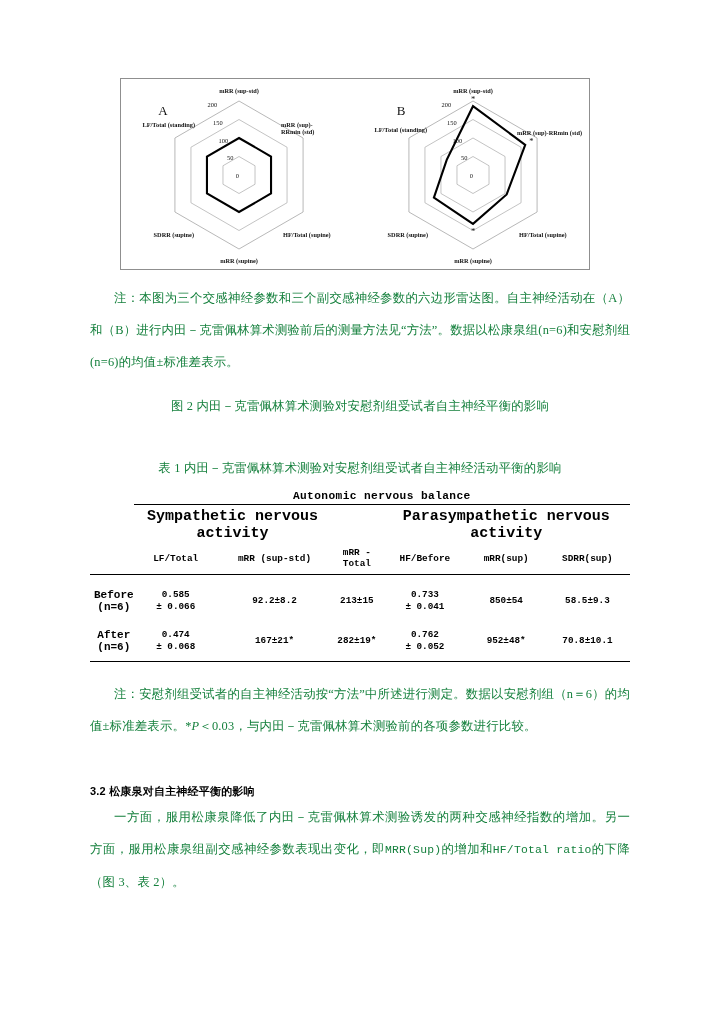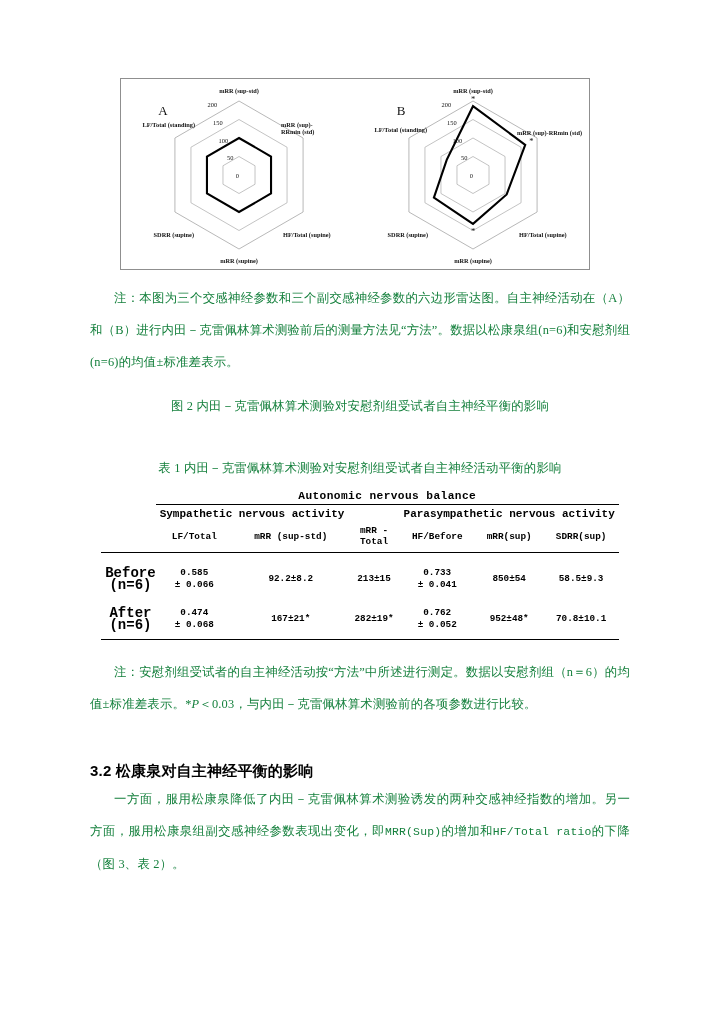--- a/index.html
+++ b/index.html
@@ -42,31 +42,31 @@
     font-family:Liberation Mono, monospace;
     font-weight:bold;
     font-size:9.3px;
     color:#000;
   }
   table.data td,table.data th{padding:0;text-align:center;vertical-align:middle;}
   .grp-title{font-size:11.2px;font-weight:bold;padding-bottom:2px !important;letter-spacing:.4px;}
   .rule-top td{border-bottom:1.6px solid #000;}
   .rule-head td{border-bottom:1.4px solid #000;}
   .rule-bottom td{border-bottom:1.8px solid #000;}
-  .hdr-sub{font-size:11px;padding:3px 4px 2px !important;}
+  .hdr-sub{font-size:15px;padding:3px 4px 2px !important;}
   .hdr-col{font-size:9.4px;padding:3px 6px 5px !important;}
-  .rowlab{text-align:left;padding-left:4px !important;font-size:14px;line-height:12px;}
+  .rowlab{text-align:left;padding-left:4px !important;font-size:11px;line-height:12px;}
   .cell{padding:8px 6px !important;line-height:12px;white-space:nowrap;}
   .spacer-row td{height:6px;}
   .two-line{line-height:11px;}
 
   
   .sec-head{
     font-family:"Liberation Sans",sans-serif;
-    font-weight:bold;font-size:15px;color:#000;
+    font-weight:bold;font-size:11px;color:#000;
     margin-top:42px;margin-bottom:2px;letter-spacing:.2px;
   }
   .mono{font-family:"Liberation Mono",monospace;font-size:11.4px;}
   .ital{font-style:italic;}
 </style>
 </head>
 <body>
 
 <div class="page">
   <div class="content">

